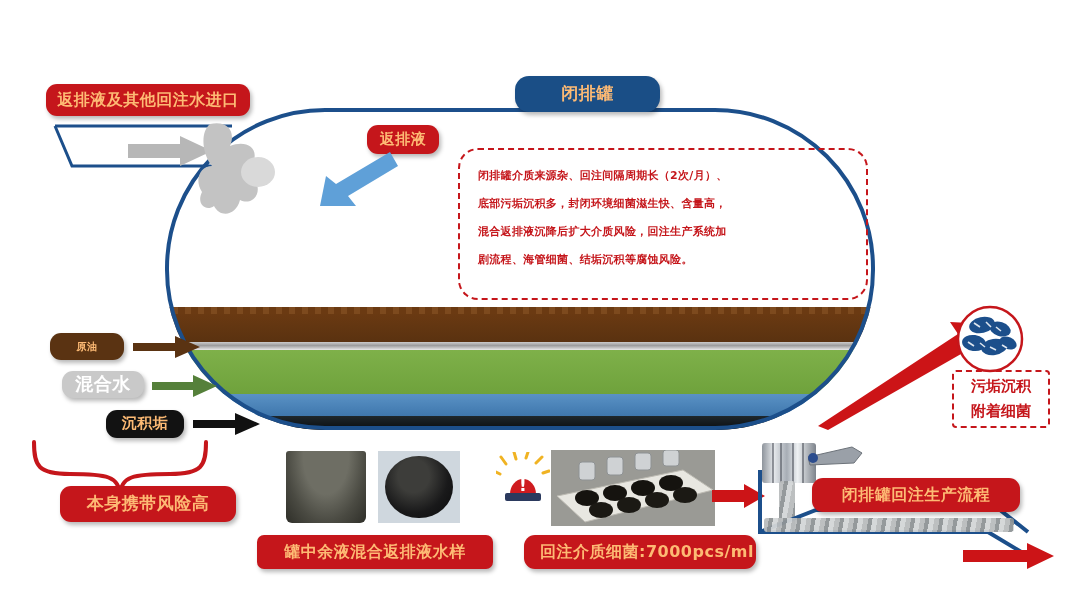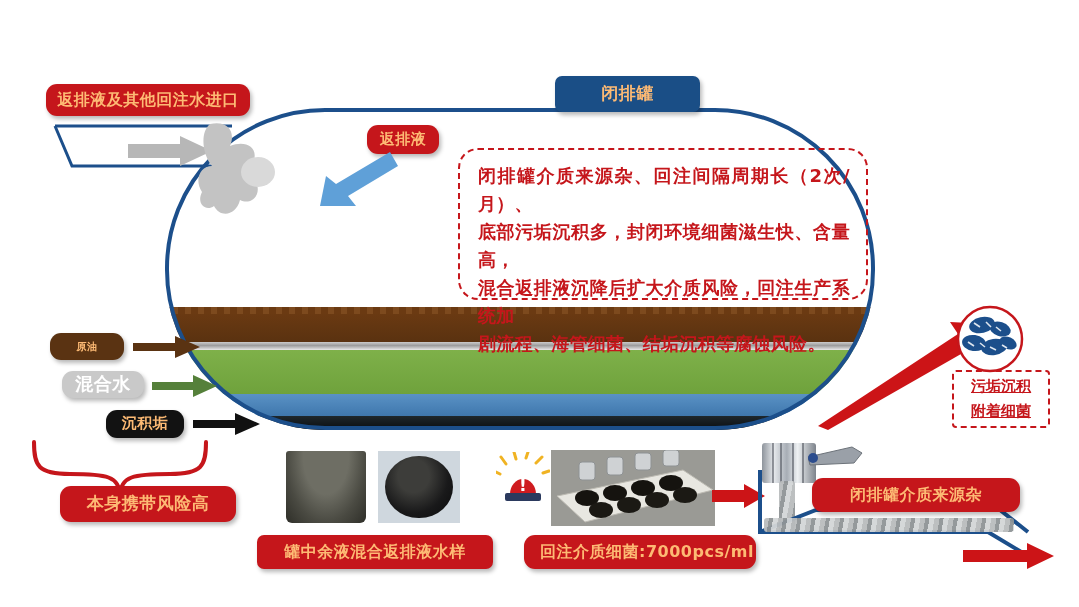--- a/index.html
+++ b/index.html
@@ -8,21 +8,21 @@
   #stage{position:relative;width:1079px;height:607px;background:#ffffff;}
   .abs{position:absolute;}
 
   
   .pill{
     position:absolute;display:flex;align-items:center;justify-content:center;
     border-radius:11px;color:#fdba74;font-weight:bold;letter-spacing:.5px;
     box-shadow:2px 3px 4px rgba(0,0,0,.28);text-align:center;line-height:1.15;
   }
   .pill.red{background:#c5161b;}
-  .pill.navy{background:#1a4e86;border-radius:7px;margin-left:40px;}
+  .pill.navy{background:#1a4e86;border-radius:14px;}
   .pill.brown{background:#5a3312;}
   .pill.gray{background:#c9c9c9;color:#ffffff;}
   .pill.black{background:#121212;}
 
   
   #tank{
     position:absolute;left:165px;top:108px;width:710px;height:322px;
     border:4px solid #1c4f8b;border-radius:160px/160px;
     background:transparent;box-sizing:border-box;
   }
@@ -41,31 +41,31 @@
   .l-black{bottom:0px;height:15px;background:linear-gradient(#20292e,#0a0d10);}
   .l-bot-brown{bottom:-6px;height:9px;background:#5a3210;}
 
   
   #callout{
     position:absolute;left:458px;top:148px;width:410px;height:152px;
     border:2px dashed #c5161b;border-radius:20px;box-sizing:border-box;
     padding:12px 16px 0 18px;
   }
   #callout p{
-    margin:0;color:#c5161b;font-weight:bold;font-size:18px;
+    margin:0;color:#c5161b;font-weight:bold;font-size:11px;
     line-height:28px;letter-spacing:.3px;text-align:justify;
   }
 
   
   #dashbox{
     position:absolute;left:952px;top:370px;width:98px;height:58px;
     border:2px dashed #c5161b;border-radius:4px;box-sizing:border-box;
     display:flex;flex-direction:column;align-items:center;justify-content:center;
   }
-  #dashbox span{color:#c5161b;font-weight:bold;font-size:15px;line-height:25px;text-decoration:underline;}
+  #dashbox span{color:#c5161b;font-weight:bold;font-size:15px;line-height:25px;}
 
   
   .photo{position:absolute;overflow:hidden;}
   .ph-cyl{background:
      radial-gradient(ellipse at 50% 8%,#6e6e64 0 40%,#4a4a42 70%,#2e2e28 100%);
      border-radius:3px 3px 6px 6px;}
   .ph-bowl{background:#cfd7de;}
   .ph-bowl .bowl{position:absolute;left:9%;top:7%;width:82%;height:86%;
      border-radius:50%;background:radial-gradient(ellipse at 42% 32%,#3d3d3a 0 28%,#19191a 62%,#0a0a0b 100%);}
   .ph-vials{background:#9b9b96;}
@@ -249,20 +249,20 @@
   <div class="sludge" style="left:779px;top:481px;width:16px;height:50px;"></div>
 
   <svg class="abs" style="left:756px;top:470px;" width="300" height="90">
     <polyline points="4,0 4,62 232,62 272,86" stroke="#1c4f8b" stroke-width="4" fill="none"></polyline>
     <polyline points="4,62 60,40 244,40 272,62" stroke="#1c4f8b" stroke-width="4" fill="none"></polyline>
   </svg>
 
   <div class="sludge" style="left:764px;top:518px;width:250px;height:14px;"></div>
 
   <div class="pill red" style="left:812px;top:478px;width:208px;height:34px;font-size:16px;">
-    <span>闭排罐介质来源杂</span>
+    <span>闭排罐回注生产流程</span>
   </div>
 
   <svg class="abs" style="left:963px;top:543px;" width="92" height="26">
     <polygon points="0,7 64,7 64,0 91,13 64,26 64,19 0,19" fill="#cc1417"></polygon>
   </svg>
 
 </div>
 
 </body></html>

